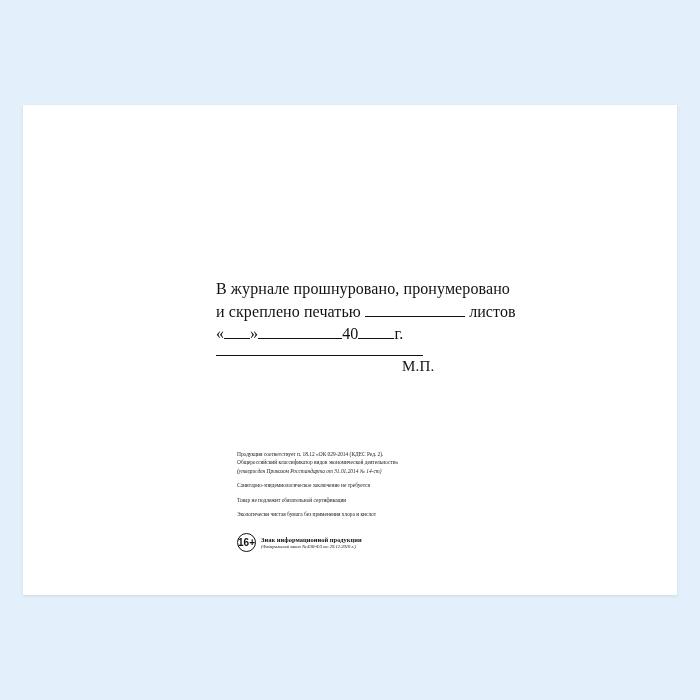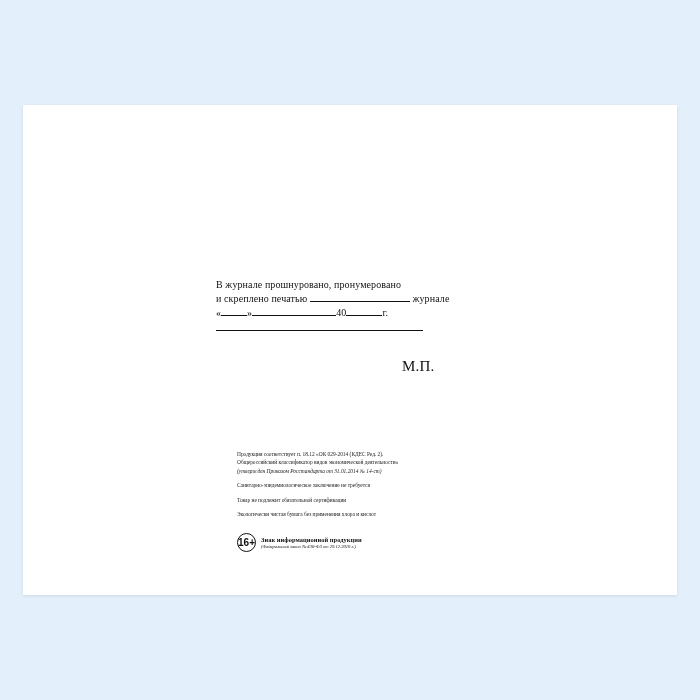--- a/index.html
+++ b/index.html
@@ -27,21 +27,21 @@
     background: #ffffff;
     box-shadow: 0 1px 3px rgba(0,0,0,0.10);
   }
   
   #main-block {
     position: absolute;
     left: 193px;
     top: 173px;
     width: 290px;
     color: #111;
-    font-size: 10px;
+    font-size: 16px;
     line-height: 1.42;
   }
   #main-block .line {
     white-space: nowrap;
     letter-spacing: 0.1px;
   }
   #main-block .line .ul {
     display: inline-block;
     border-bottom: 1px solid #111;
     vertical-align: baseline;
@@ -126,21 +126,21 @@
 
   <div id="sheet">
 
     <div id="main-block">
       <div class="line">
         <span>В журнале прошнуровано, пронумеровано</span>
       </div>
       <div class="line">
         <span>и скреплено печатью</span>
         <span class="ul w100"></span>
-        <span>журнале</span>
+        <span>листов</span>
       </div>
       <div class="line">
         <span>«</span><span class="ul w26"></span><span>»</span><span class="ul w84"></span><span>40</span><span class="ul w36"></span><span>г.</span>
       </div>
       <div class="rule-full"></div>
     </div>
 
     <div id="mp">М.П.</div>
 
     <div id="fineprint">

